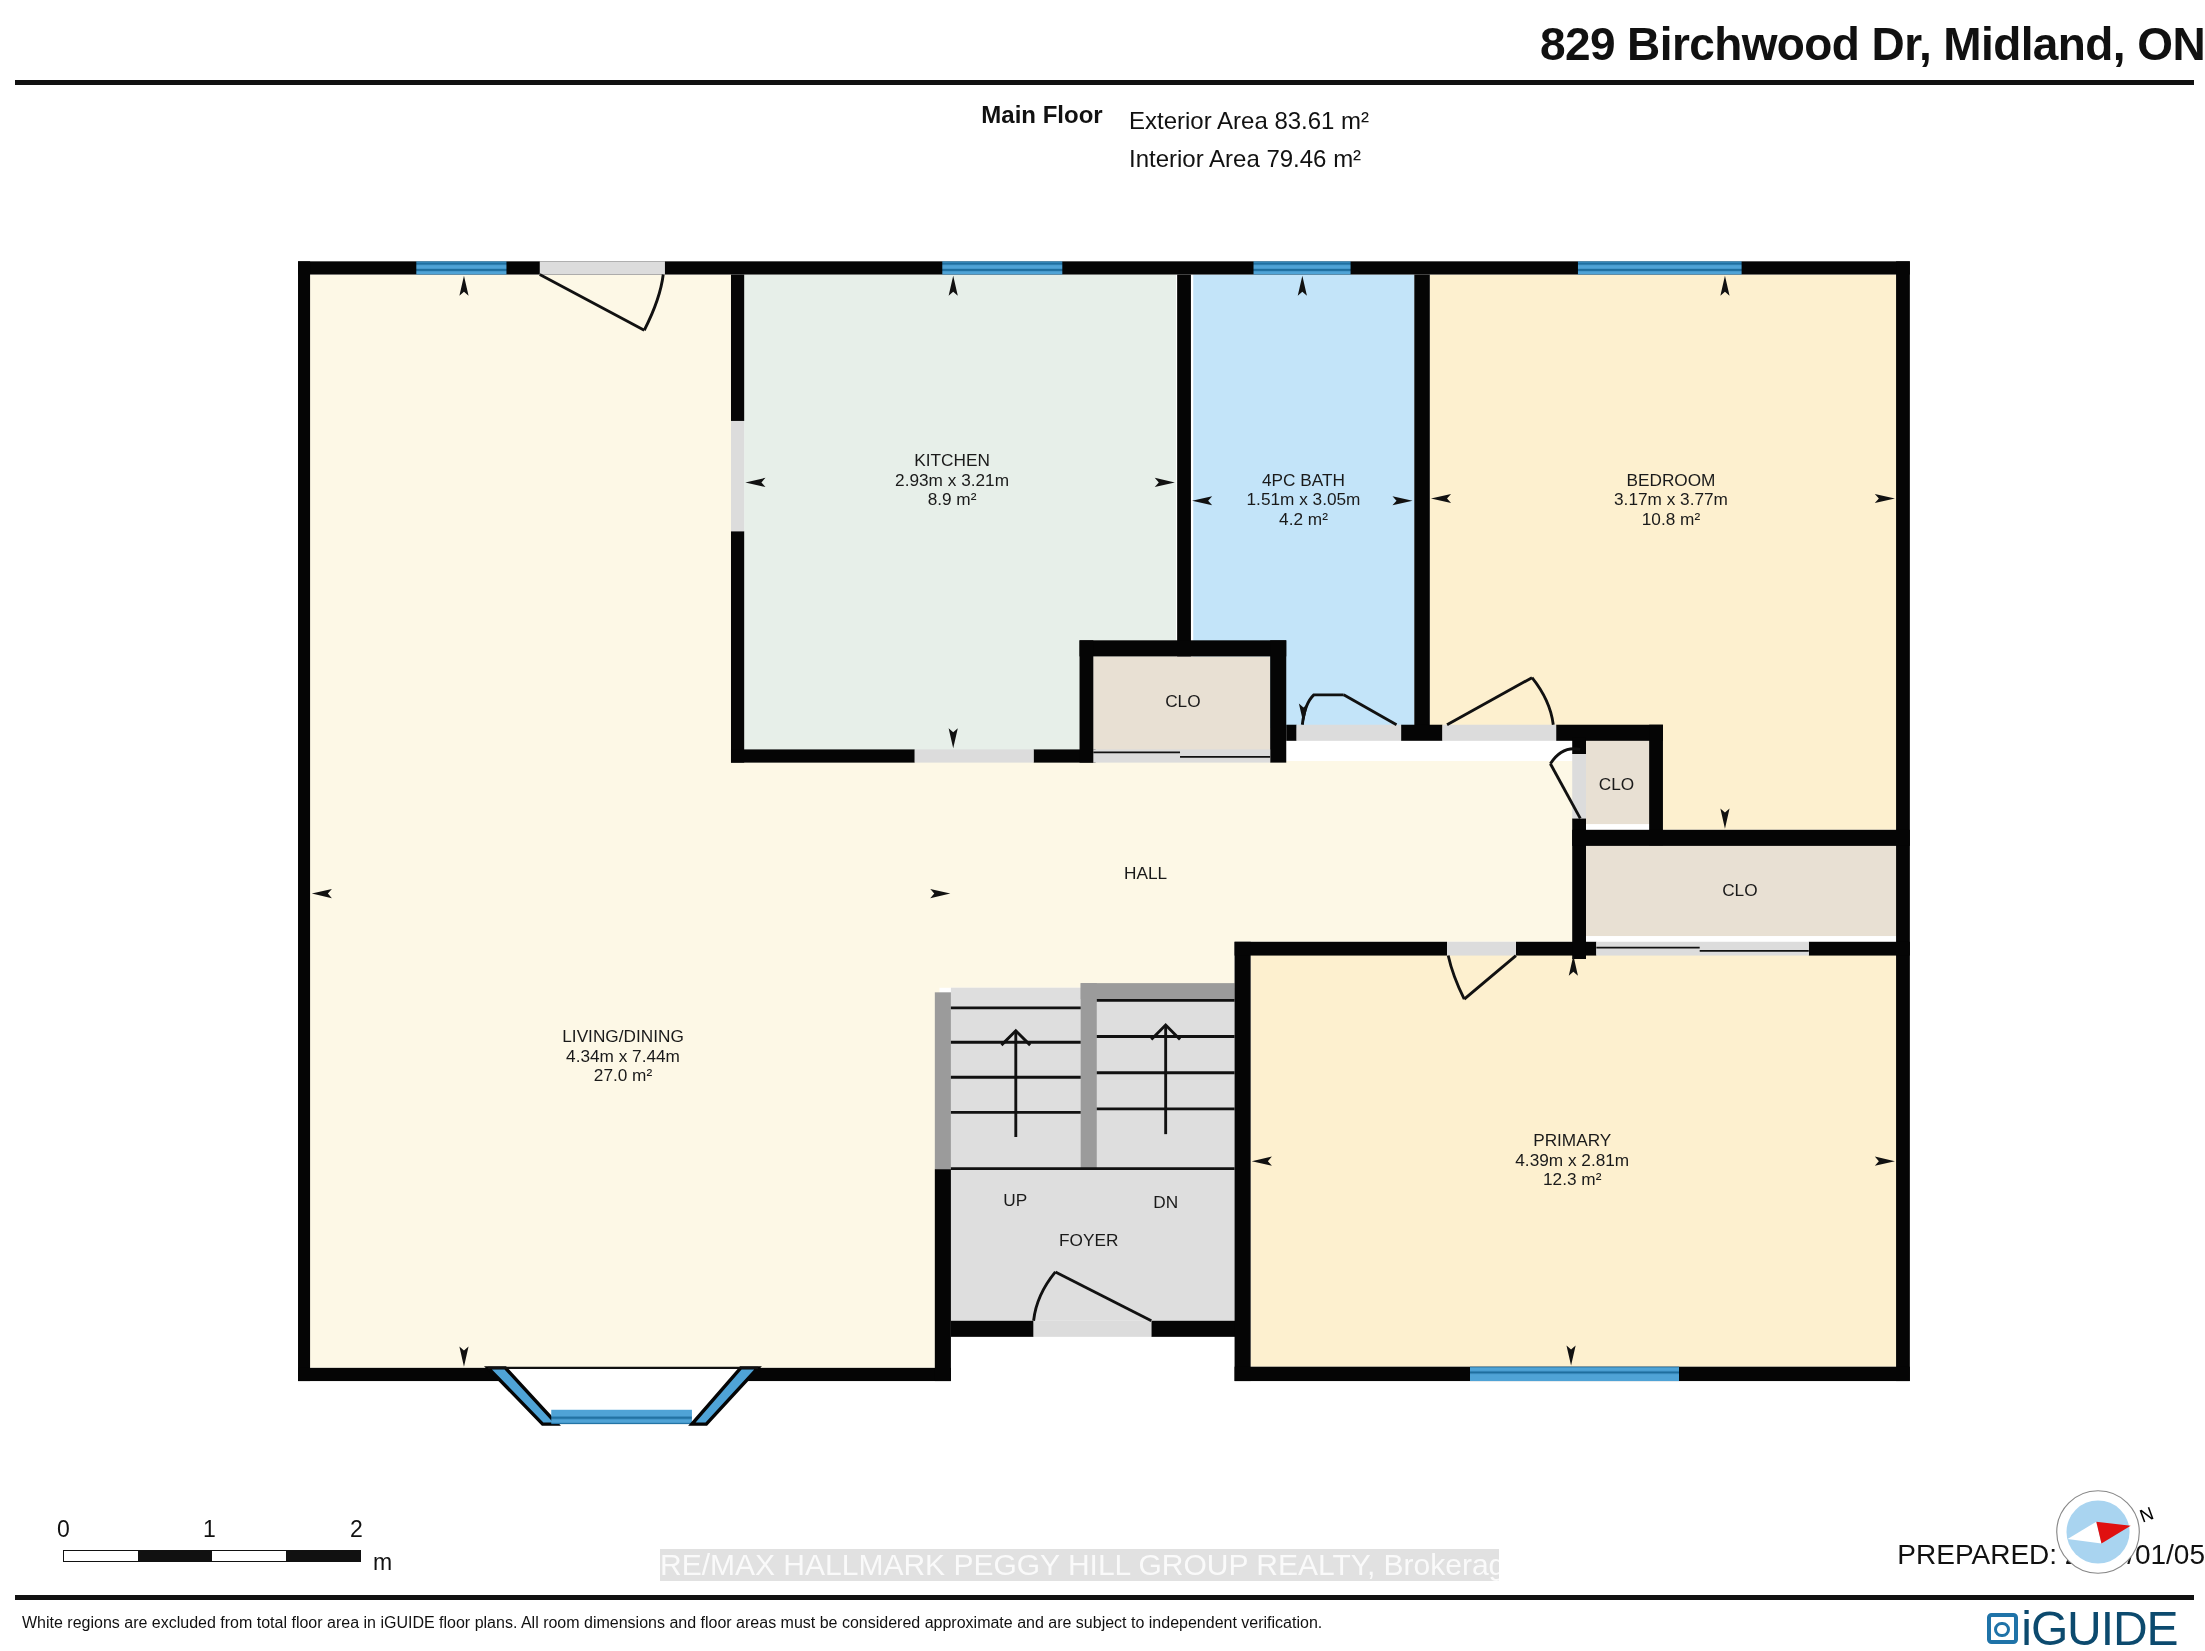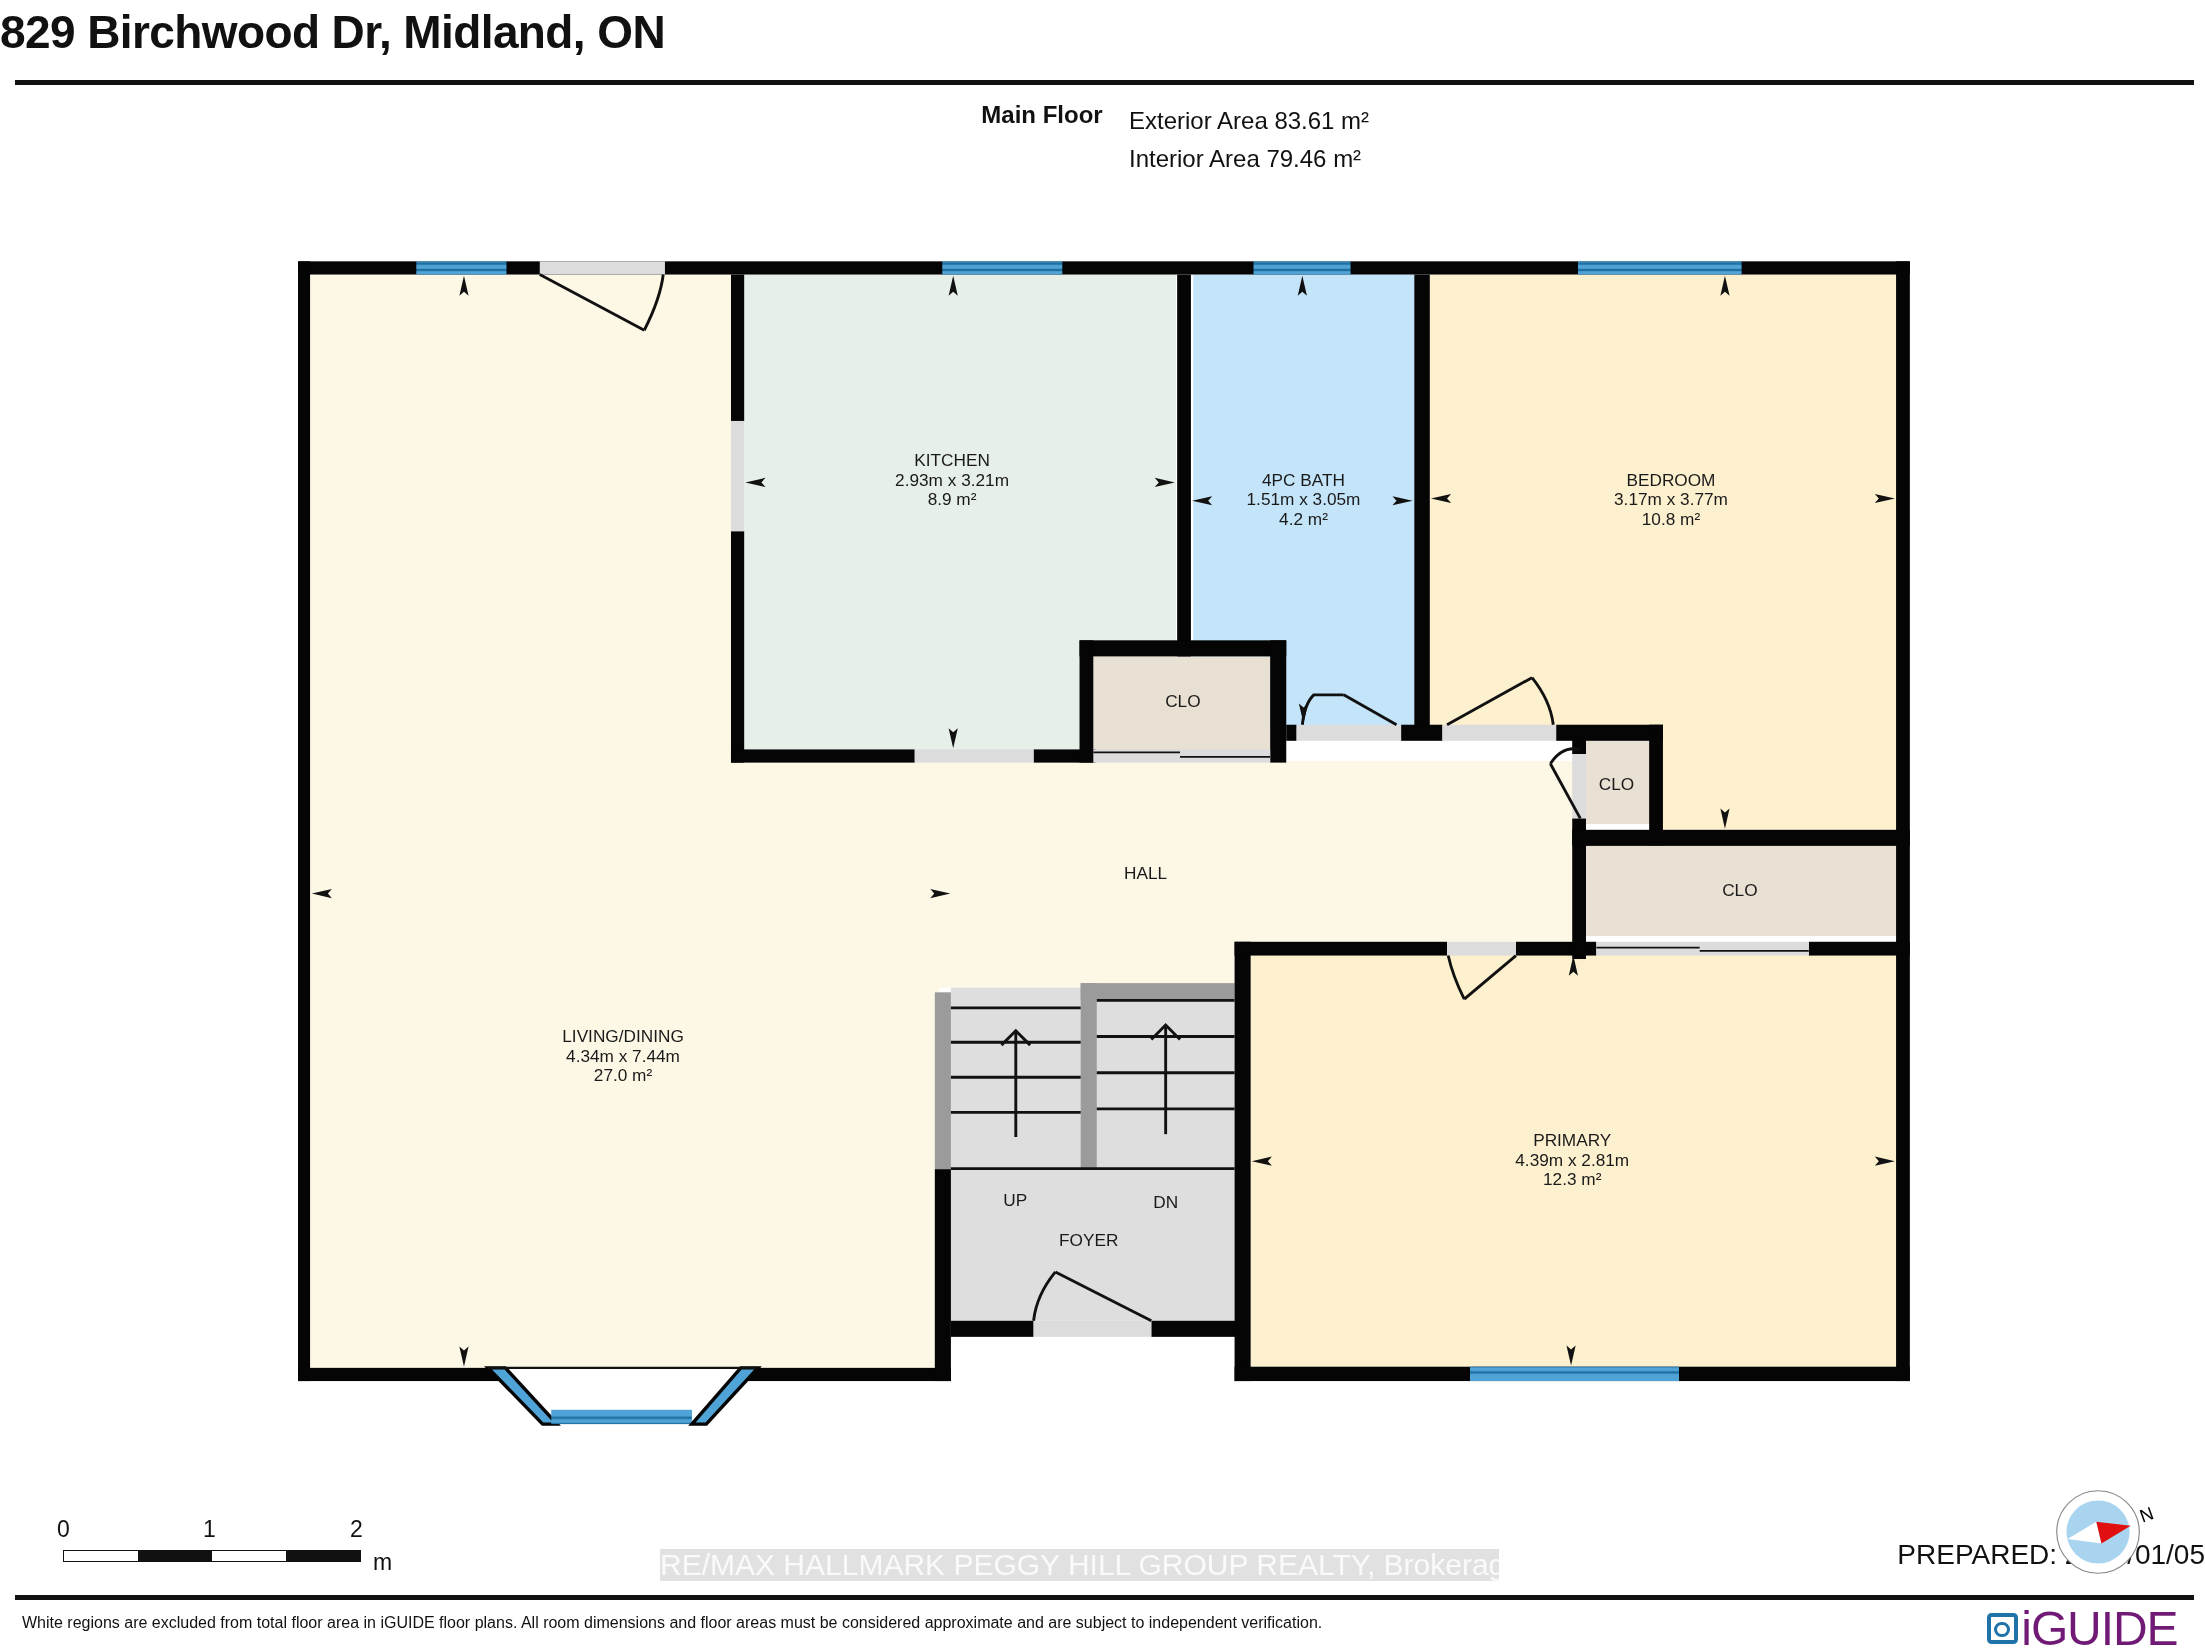--- a/index.html
+++ b/index.html
@@ -1,33 +1,33 @@
 <!DOCTYPE html>
 <html style="font-size:9.2px"><head>
 <meta charset="utf-8">
 <style>
   html, body { margin: 0; padding: 0; background: #ffffff; }
   body { width: 2205px; height: 1651px; position: relative; overflow: hidden; font-family: "Liberation Sans", sans-serif; color: #111; }
-  .title { position: absolute; left: 0; width: 2205px; top: 5px; text-align: left; font-size: 46px; font-weight: bold; letter-spacing: -0.6px; }
+  .title { position: absolute; left: 0; width: 2205px; top: 17px; text-align: right; font-size: 46px; font-weight: bold; letter-spacing: -0.6px; }
   .rule { position: absolute; left: 15px; width: 2179px; height: 4.6px; background: #111; }
   .area-block { position: absolute; top: 96px; left: 976px; font-size: 24px; line-height: 38px; }
   .area-block .floor { position: absolute; left: 0; top: 0; width: 132px; text-align: center; font-weight: bold; }
   .area-block .vals { position: absolute; left: 153px; top: 0; white-space: nowrap; margin-top: 6px; }
   svg.plan { position: absolute; left: 0; top: 0; }
   .room-label { font-family: "Liberation Sans", sans-serif; font-size: 30px; fill: #1a1a1a; text-anchor: middle; }
   .scale { position: absolute; left: 57px; top: 1516px; }
   .scale .ticks { position: relative; height: 29px; font-size: 23px; }
   .scale .ticks span { position: absolute; top: 0; }
   .scale .bar { position: absolute; top: 34px; left: 5.7px; height: 10.3px; width: 296px; border: 1.7px solid #111; display: flex; }
   .scale .bar div { flex: 1; }
   .scale .unit { position: absolute; left: 316px; top: 33px; font-size: 23px; }
   .prepared { position: absolute; left: 0; width: 2205px; top: 1539px; text-align: right; font-size: 28px; }
   .watermark { position: absolute; left: 660px; top: 1549px; width: 839px; height: 32px; background: rgba(200,200,200,0.55); color: #fafafa; font-size: 30px; line-height: 32px; white-space: nowrap; overflow: hidden; text-align: center; }
   .disclaimer { position: absolute; left: 22px; top: 1614px; font-size: 16px; white-space: nowrap; }
-  .logo { position: absolute; right: 27.6px; top: 1605px; height: 46px; display: flex; align-items: center; color: #701a75; font-size: 48px; letter-spacing: -1.1px; }
+  .logo { position: absolute; right: 27.6px; top: 1605px; height: 46px; display: flex; align-items: center; color: #0c4a6e; font-size: 48px; letter-spacing: -1.1px; }
   .logo .mark { width: 31px; height: 31px; border: 4.6px solid #1f73a8; border-radius: 4.6px; margin-right: 3.4px; position: relative; box-sizing: border-box; }
   .logo .mark::after { content: ""; position: absolute; left: 3.4px; top: 5.7px; width: 9.2px; height: 9.2px; border: 3.4px solid #1f73a8; border-radius: 50%; }
   .compass { position: absolute; left: 2056px; top: 1489px; }
 </style>
 </head>
 <body>
 
 <div class="title">829 Birchwood Dr, Midland, ON</div>
 <div class="rule" style="top:80px"></div>
 

